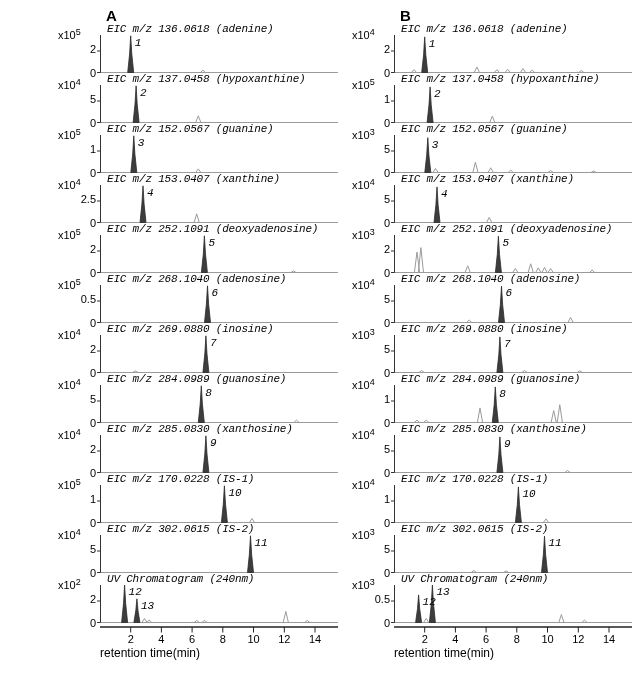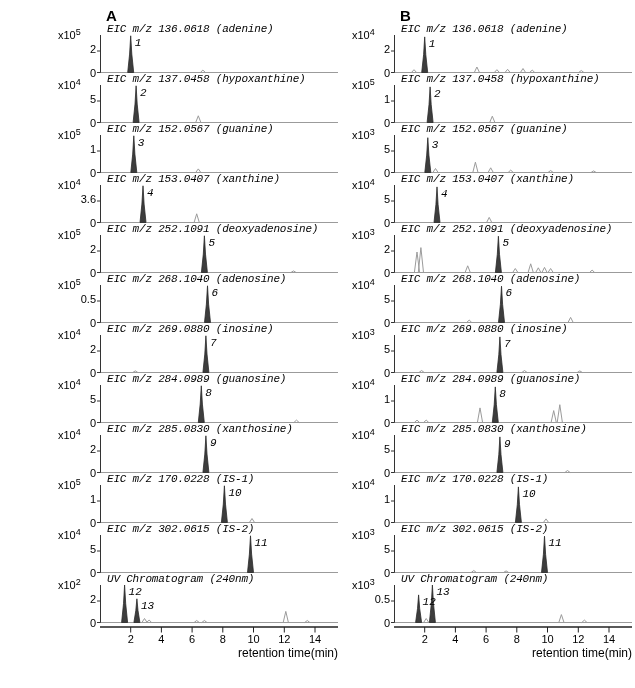--- a/index.html
+++ b/index.html
@@ -15,21 +15,21 @@
   .ytick{position:absolute;top:17px;right:4px;}
   .yzero{position:absolute;bottom:-3px;right:4px;}
   .plot{width:238px;position:relative;flex:none;font-family:Liberation Mono, monospace;}
   .plot svg{display:block;overflow:visible;}
   .trace-label{position:absolute;top:-3px;left:7px;font-style:italic;font-size:11px;
                white-space:nowrap;letter-spacing:-0.2px;}
   .pk{position:absolute;font-style:italic;font-size:11px;}
   .xaxis{position:relative;margin-left:46px;width:238px;height:42px;}
   .xaxis svg{display:block;overflow:visible;}
   .xnum{position:absolute;top:7px;width:20px;text-align:center;font-size:11px;}
-  .x-title{position:absolute;top:20px;left:0;width:100%;text-align:right;font-size:12px;}
+  .x-title{position:absolute;top:20px;left:0;width:100%;text-align:left;font-size:12px;}
 </style>
 </head>
 <body>
 
 <div class="figure">
   <div class="col">
     <div class="col-header">A</div>
     <div class="panels">
         <div class="panel">
           <div class="gutter">
@@ -84,21 +84,21 @@
               <line x1="0.5" y1="9" x2="0.5" y2="46.5" stroke="#333333" stroke-width="1"></line>
               <line x1="-3" y1="25" x2="0.5" y2="25" stroke="#333333" stroke-width="1"></line>
               <line x1="-3" y1="46.5" x2="0.5" y2="46.5" stroke="#333333" stroke-width="1"></line>
             </svg>
             <span class="pk" style="left:37.8px;top:10.8px;">3</span>
           </div>
         </div>
         <div class="panel">
           <div class="gutter">
             <div class="scale">x10<span class="exp">4</span></div>
-            <div class="ytick">3.6</div>
+            <div class="ytick">2.5</div>
             <div class="yzero">0</div>
           </div>
           <div class="plot">
             <div class="trace-label">EIC m/z 153.0407 (xanthine)</div>
             <svg width="238" height="50" viewBox="0 0 238 50">
               <line x1="0" y1="46.5" x2="238" y2="46.5" stroke="#9b9b9b" stroke-width="1"></line>
               <path d="M94.1,46.5 L96.7,37.8 L99.3,46.5" fill="none" stroke="#9b9b9b" stroke-width="1" stroke-linejoin="round"></path>
               <path d="M40.0,46.5 L41.9,28.1 L43.0,9.8 L44.1,28.1 L46.0,46.5 Z" fill="#3d3d3d" stroke="#2a2a2a" stroke-width="0.8"></path>
               <line x1="0.5" y1="9" x2="0.5" y2="46.5" stroke="#333333" stroke-width="1"></line>
               <line x1="-3" y1="25" x2="0.5" y2="25" stroke="#333333" stroke-width="1"></line>

